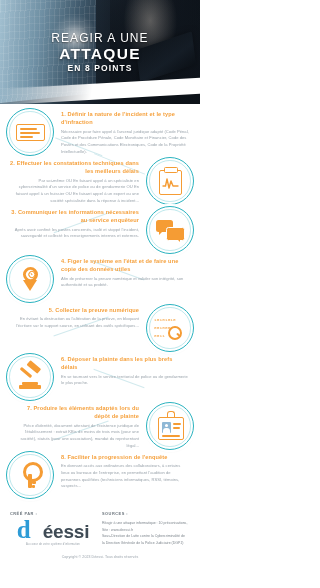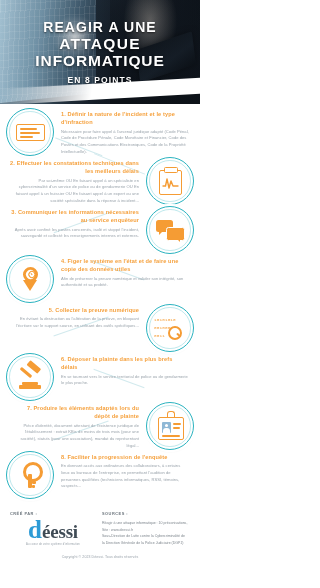--- a/index.html
+++ b/index.html
@@ -30,21 +30,21 @@
     background:
       radial-gradient(ellipse at 42% 22%,rgba(222,212,200,.55) 0%,rgba(222,212,200,0) 34%),
       linear-gradient(200deg,rgba(30,40,50,.0) 0%,rgba(18,24,32,.75) 46%,rgba(12,17,23,.95) 100%);}
   .hero-laptop{position:absolute;right:6px;top:40px;width:56px;height:34px;
     background:linear-gradient(160deg,#11171e 0%,#1b2530 60%,#0d1218 100%);
     transform:skewY(-12deg) rotate(-7deg);border-radius:2px;
     box-shadow:0 0 6px rgba(0,0,0,.5);}
   .hero-dark{position:absolute;inset:0;background:linear-gradient(90deg,rgba(10,15,21,0) 0%,rgba(10,15,21,.18) 40%,rgba(10,15,21,.42) 100%);}
   .hero-txt{position:absolute;inset:0;display:flex;flex-direction:column;
     align-items:center;justify-content:center;gap:1px;color:#fff;text-align:center;}
-  .h-l1{font-size:14px;font-weight:bold;letter-spacing:1.05px;text-shadow:0 1px 2px rgba(0,0,0,.6);}
+  .h-l1{font-size:12px;font-weight:normal;letter-spacing:1.05px;text-shadow:0 1px 2px rgba(0,0,0,.6);}
   .h-l2{font-size:15.5px;font-weight:bold;letter-spacing:1.3px;line-height:1.04;text-shadow:0 1px 3px rgba(0,0,0,.6);}
   .h-l3{font-size:15.5px;font-weight:bold;letter-spacing:.9px;line-height:1.04;margin-bottom:5px;text-shadow:0 1px 3px rgba(0,0,0,.6);}
   .h-l4{font-size:8.5px;font-weight:bold;letter-spacing:1.1px;text-shadow:0 1px 2px rgba(0,0,0,.6);text-align:center;}
   .hero-fade{position:absolute;left:0;bottom:-1px;width:200px;height:16px;
     background:linear-gradient(100deg,rgba(255,255,255,0) 0%,rgba(255,255,255,.55) 22%,#fff 46%,#fff 100%);
     transform:skewY(-3.2deg);transform-origin:left bottom;}
 
   
   .steps{position:relative;padding:4px 0 0 0;}
   .step{position:relative;display:flex;align-items:flex-start;
@@ -110,41 +110,40 @@
   .key-t2{position:absolute;left:16.6px;top:25.4px;width:3.4px;height:2.6px;background:#f59c34;border-radius:1px;}
 
   
   .footer{position:relative;margin-top:4px;padding:8px 10px 0 10px;}
   .f-row{display:flex;align-items:flex-start;}
   .f-left{flex:0 0 86px;}
   .f-right{flex:1 1 auto;padding-left:6px;}
   .f-cap{font-size:3.9px;color:#6c757d;letter-spacing:.5px;font-weight:bold;margin-bottom:4px;}
   .logo{display:flex;align-items:baseline;justify-content:center;margin-top:3px;}
   .logo-d{font-family:"Liberation Serif","DejaVu Serif",serif;font-size:25px;font-weight:bold;color:#2d9bd6;line-height:.8;}
-  .logo-rest{font-family:Liberation Serif, serif;font-size:19px;font-weight:bold;color:#3f4b55;line-height:.8;letter-spacing:-.2px;}
+  .logo-rest{font-family:Liberation Sans, sans-serif;font-size:19px;font-weight:bold;color:#3f4b55;line-height:.8;letter-spacing:-.2px;padding-left:12px;}
   .logo-tag{text-align:center;font-size:2.7px;color:#9aa3ab;margin-top:3px;letter-spacing:.15px;}
   .src-l{font-size:3.55px;color:#7f878e;line-height:1.85;}
   .copy{text-align:center;font-size:3.5px;color:#9aa3ab;padding:9px 0 5px 0;letter-spacing:.1px;}
 </style>
 </head>
 <body>
 
 <div class="page">
 
   <div class="hero">
     <div class="hero-photo"></div>
     <div class="hero-bldg"></div>
     <div class="hero-glow"></div>
     <div class="hero-person"></div>
     <div class="hero-laptop"></div>
     <div class="hero-dark"></div>
     <div class="hero-txt">
       <div class="h-l1">REAGIR A UNE</div>
       <div class="h-l2">ATTAQUE</div>
-      <div class="h-l3">INFORMATIQUE</div>
       <div class="h-l4">EN 8 POINTS</div>
     </div>
     <div class="hero-fade"></div>
   </div>
 
   <div class="steps">
 
     <div class="conn" style="left:52px;top:42px;width:52px;transform:rotate(21deg);"></div>
     <div class="conn" style="left:92px;top:60px;width:58px;transform:rotate(22deg);"></div>
     <div class="conn" style="left:52px;top:118px;width:60px;transform:rotate(-20deg);"></div>

